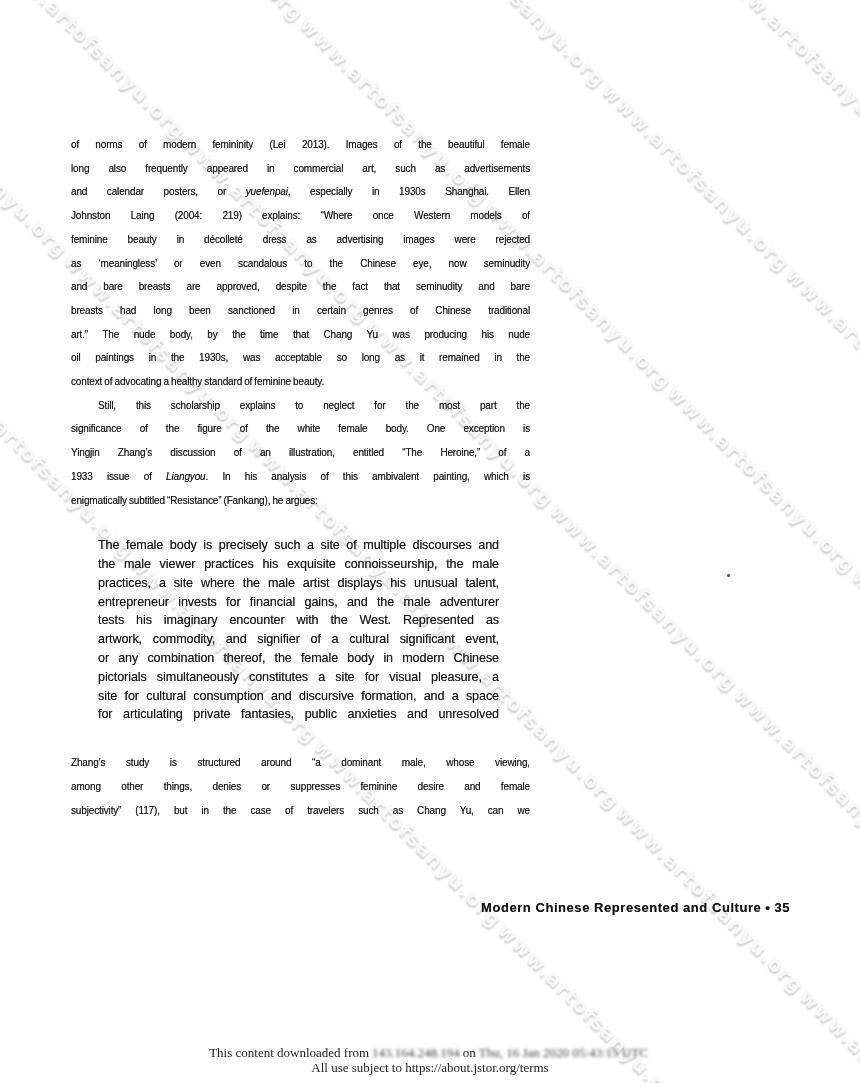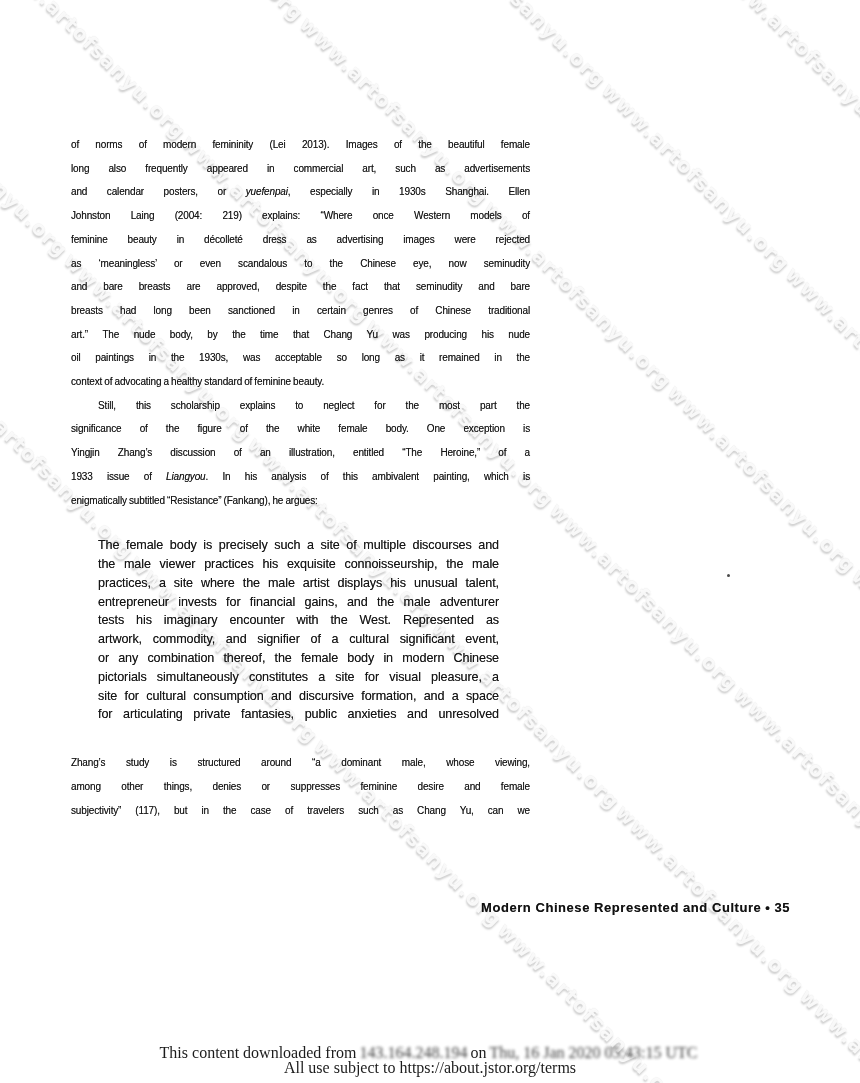--- a/index.html
+++ b/index.html
@@ -48,21 +48,21 @@
     font-size:13px; font-weight:bold; letter-spacing:0.55px;
     color:#111; white-space:nowrap;
     text-shadow:0 0 0.4px rgba(0,0,0,0.5);
   }
   #running-footer .bullet { margin:0 4px; }
   
   #jstor-footer {
     position:absolute; left:0; right:0; top:1046px;
     text-align:center;
     font-family:"Liberation Serif", serif;
-    font-size:16px; line-height:14.5px; color:#1c1c1c;
+    font-size:13px; line-height:14.5px; color:#1c1c1c;
   }
   .redact {
     display:inline-block;
     filter:blur(1.4px); opacity:0.85;
     margin:0 3px;
   }
   
   #speck {
     position:absolute; left:727px; top:574px;
     width:3px; height:3px; border-radius:50%; background:#4a4a4a;

